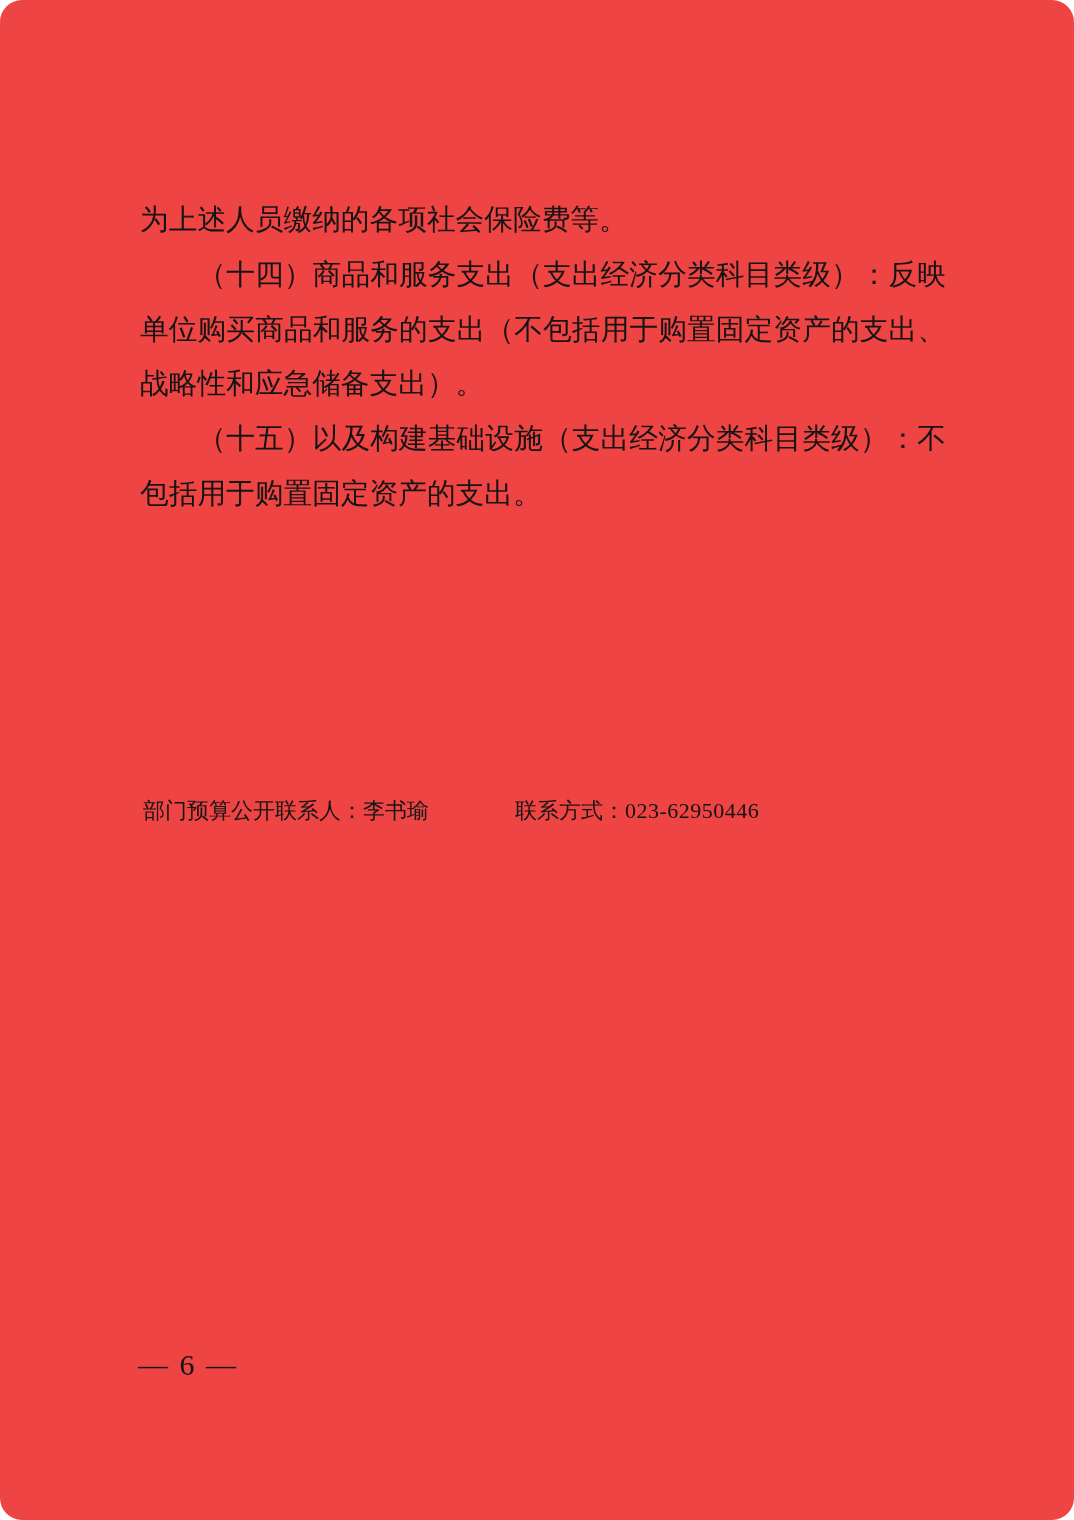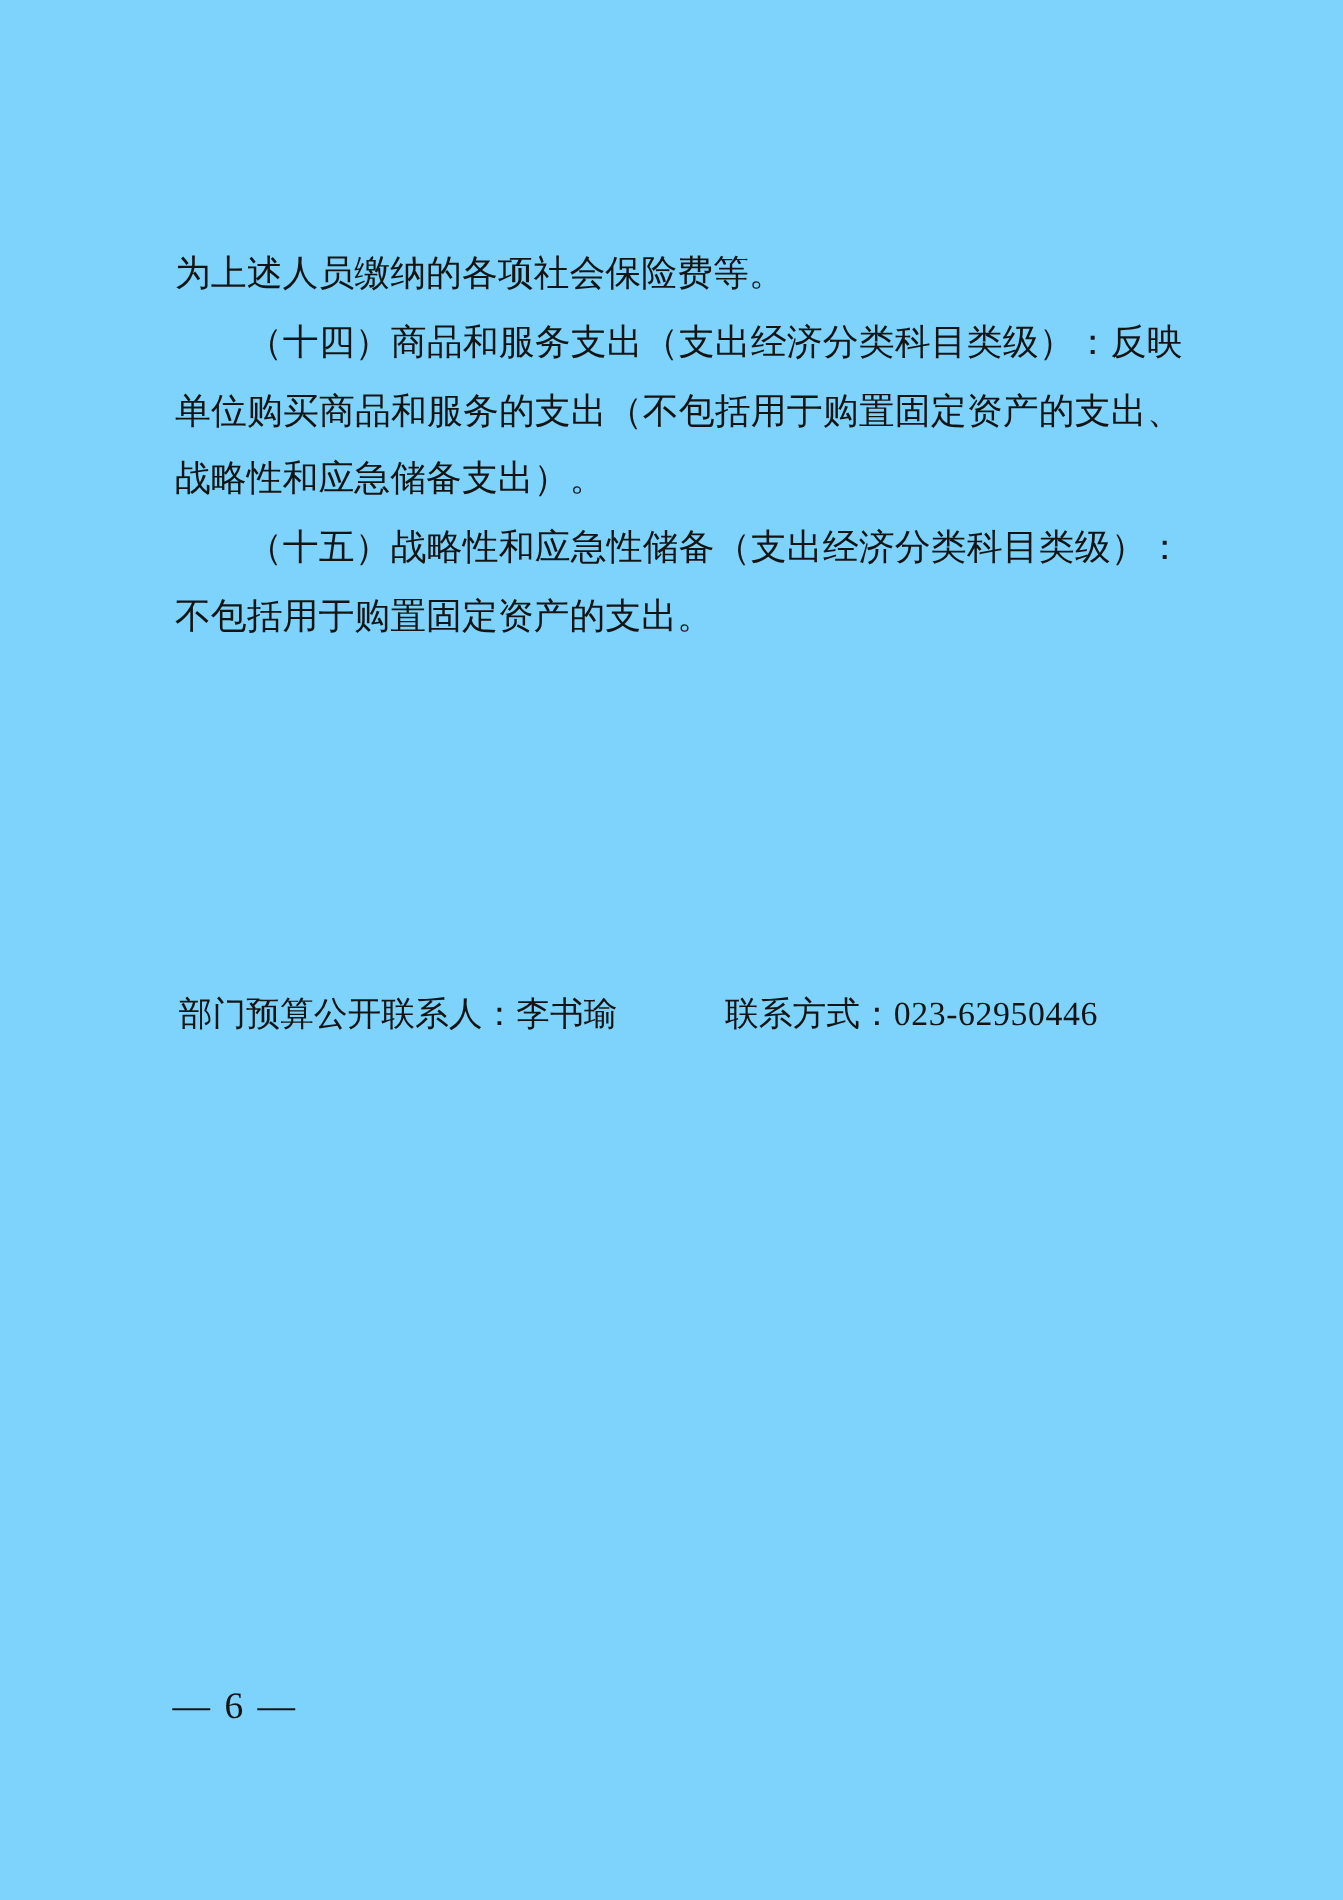--- a/index.html
+++ b/index.html
@@ -11,21 +11,22 @@
     height: 1520px;
     background: #ffffff;
     position: relative;
     font-family: "Liberation Serif", "DejaVu Serif", serif;
     color: #141414;
     overflow: hidden;
   }
   .page {
     position: absolute;
     inset: 0;
-    background: #7dd3fc;
+    background: #ef4444;
+    border-radius: 22px;
   }
   .content {
     position: absolute;
     left: 140px;
     top: 192px;
     width: 806px;
   }
   .para {
     margin: 0;
     font-size: 28.7px;
@@ -39,21 +40,21 @@
     text-indent: 2em;
   }
   .para .head {
     font-weight: 400;
   }
   .contact-line {
     position: absolute;
     left: 143px;
     top: 784px;
     width: 820px;
-    font-size: 27px;
+    font-size: 22px;
     line-height: 54.8px;
     white-space: nowrap;
   }
   .contact-gap {
     display: inline-block;
     width: 86px;
   }
   .phone {
     letter-spacing: 0.5px;
   }
@@ -70,21 +71,21 @@
 <body>
 
 <div class="page">
 
   <div class="content">
 
     <p class="para"><span>为上述人员缴纳的各项社会保险费等。</span></p>
 
     <p class="para indent"><span class="head">（十四）商品和服务支出（支出经济分类科目类级）：</span><span>反映单位购买商品和服务的支出（不包括用于购置固定资产的支出、战略性和应急储备支出）。</span></p>
 
-    <p class="para indent"><span class="head">（十五）战略性和应急性储备（支出经济分类科目类级）：</span><span>不包括用于购置固定资产的支出。</span></p>
+    <p class="para indent"><span class="head">（十五）以及构建基础设施（支出经济分类科目类级）：</span><span>不包括用于购置固定资产的支出。</span></p>
 
 
   </div>
 
   <div class="contact-line">
     <span>部门预算公开联系人：</span><span>李书瑜</span><span class="contact-gap"></span><span>联系方式：</span><span class="phone">023-62950446</span>
   </div>
 
   <div class="page-number">— 6 —</div>
 

